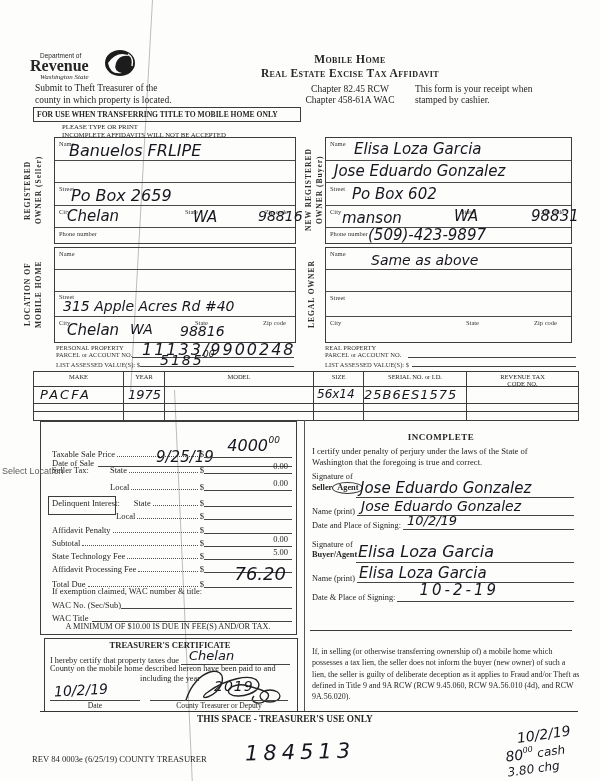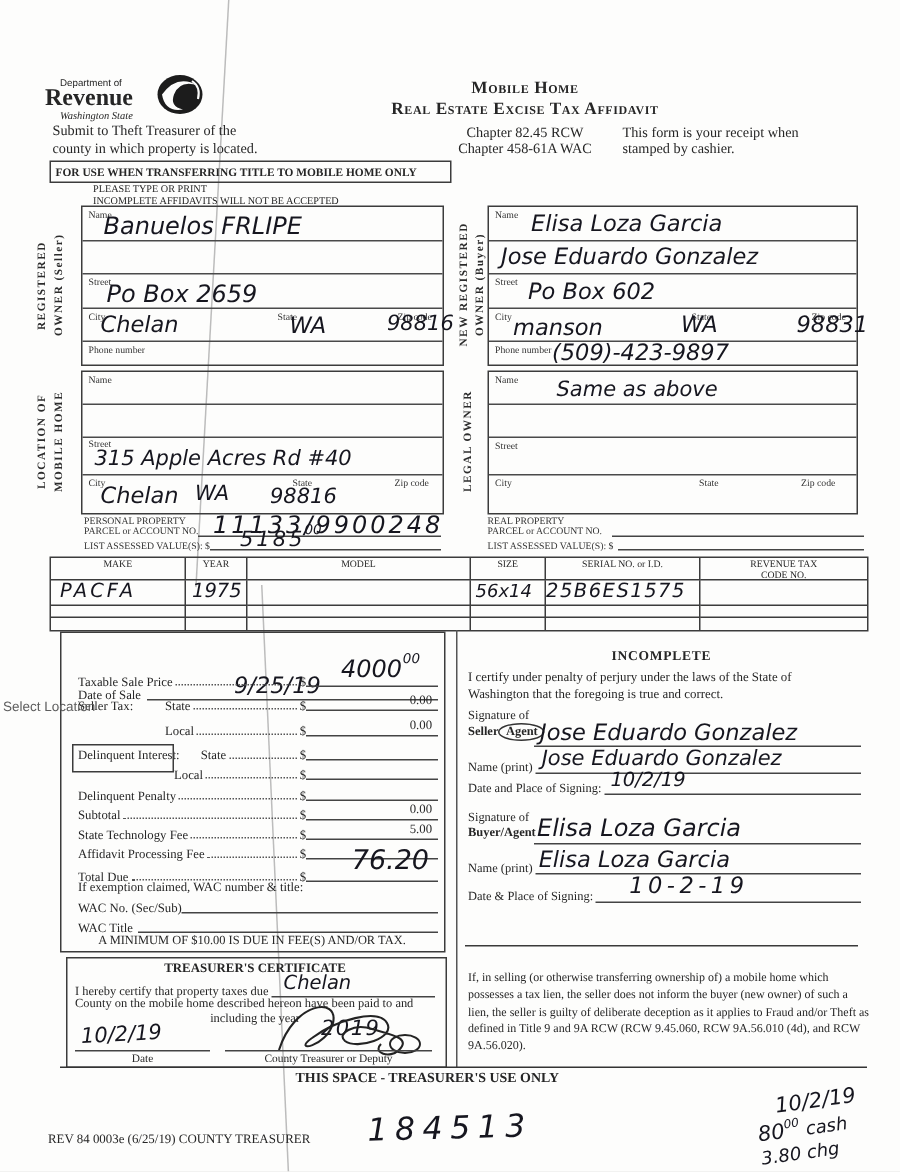--- a/index.html
+++ b/index.html
@@ -251,21 +251,21 @@
 
   <div class="fr" style="top:508px;">
     <span style="width:64px;"></span>
     <span class="ser">Local</span>
     <span class="dots"></span>
     <span class="ser">$</span>
     <span class="val"></span>
   </div>
 
   <div class="fr" style="top:522px;">
-    <span class="ser">Delinquent Penalty</span>
+    <span class="ser">Affidavit Penalty</span>
     <span class="dots"></span>
     <span class="ser">$</span>
     <span class="val"></span>
   </div>
 
   <div class="fr" style="top:535px;">
     <span class="ser">Subtotal</span>
     <span class="dots"></span>
     <span class="ser">$</span>
     <span class="val"><span class="ser">0.00</span></span>

